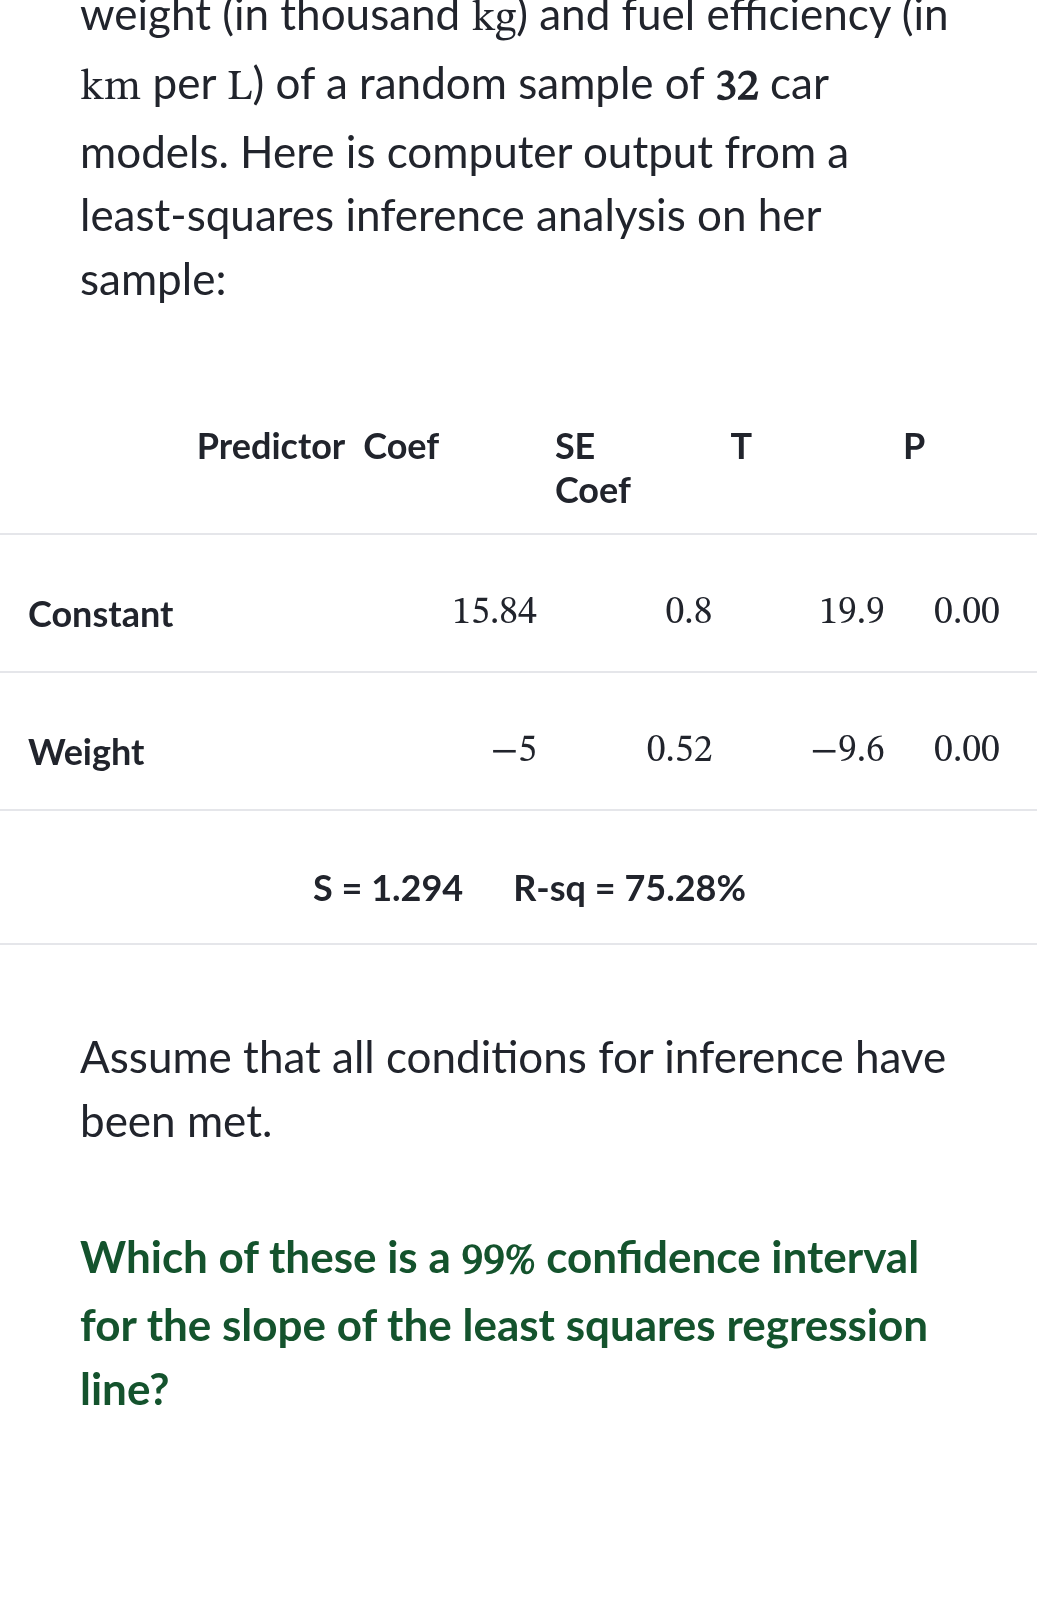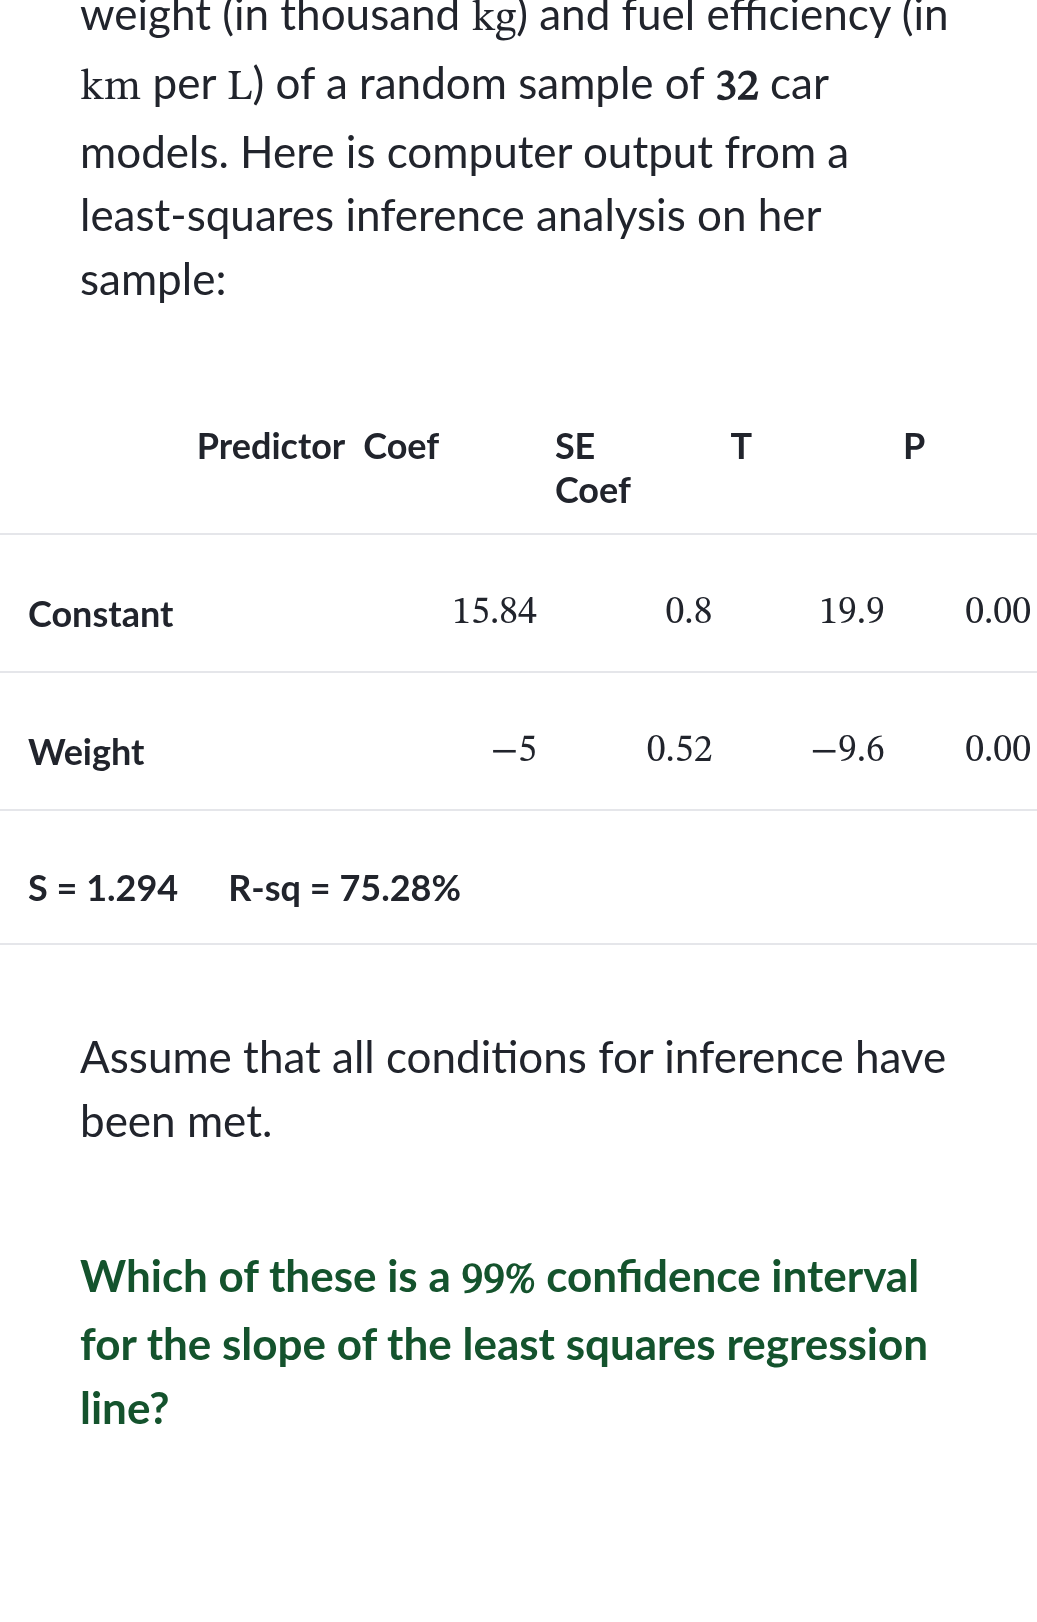--- a/index.html
+++ b/index.html
@@ -67,20 +67,21 @@
   }
   table.reg td:first-child {
     text-align: left;
     padding-left: 28px;
     font-family: -apple-system, BlinkMacSystemFont, "Segoe UI", "Lato", Arial, sans-serif;
     font-weight: 700;
     font-size: 36px;
   }
   table.reg td:last-child {
     padding-right: 6px;
+    text-align: center;
   }
   table.reg th:last-child {
     padding-right: 6px;
   }
   .stats-row td {
     text-align: left;
     padding: 28px 0 28px 28px;
     font-family: "Cambria Math", "STIX Two Math", "Times New Roman", serif;
     font-size: 40px;
     font-weight: 400;
@@ -89,21 +90,21 @@
     display: inline-block;
     width: 50px;
   }
 
   .assume {
     font-size: 44px;
     line-height: 1.45;
     font-weight: 400;
     color: #21242c;
     margin-top: 80px;
-    margin-bottom: 91px;
+    margin-bottom: 72px;
   }
   .question {
     font-size: 44px;
     line-height: 1.45;
     font-weight: 700;
     color: #14532d;
     margin-bottom: 0;
   }
 </style>
 </head>

